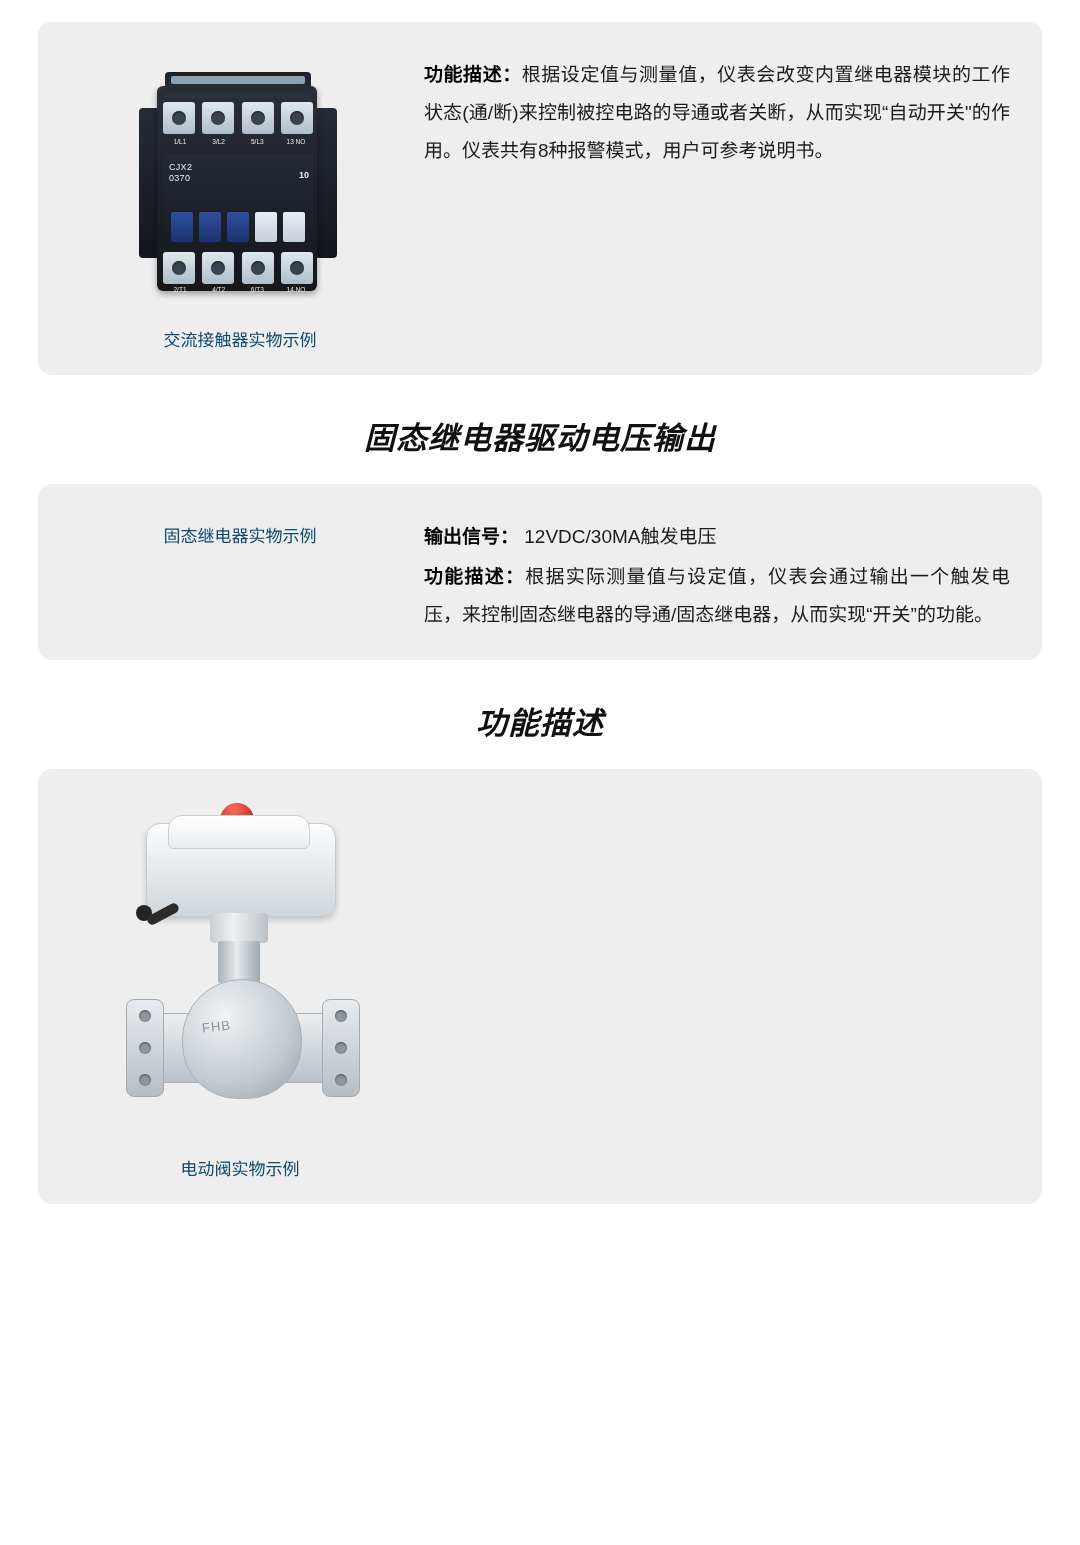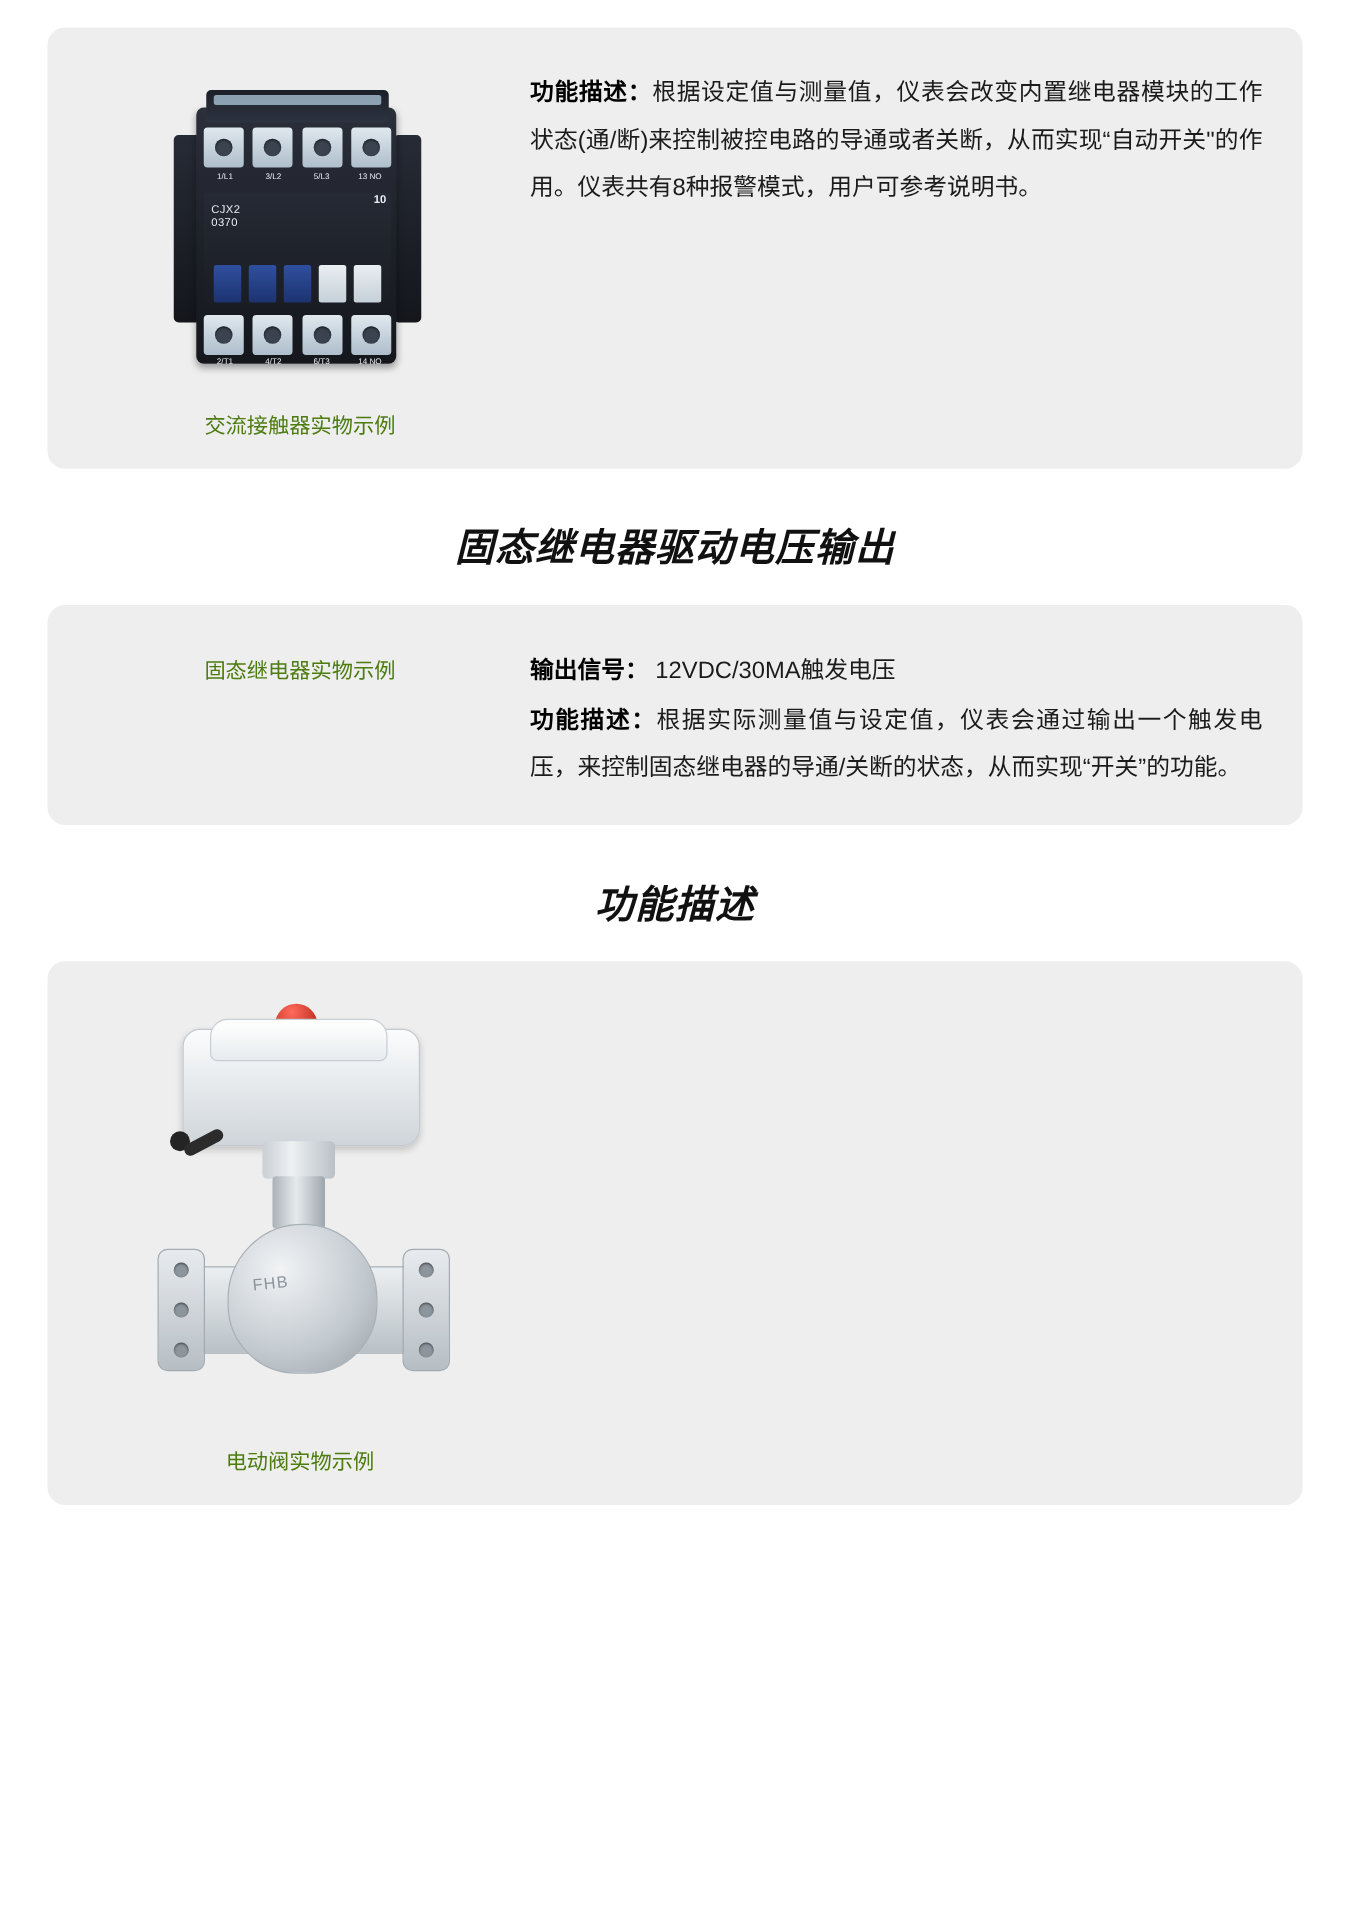--- a/index.html
+++ b/index.html
@@ -46,21 +46,21 @@
   .card-media {
     width: 352px;
     flex: 0 0 352px;
     display: flex;
     flex-direction: column;
     align-items: center;
     justify-content: flex-start;
   }
   .card-caption {
     font-size: 17px;
-    color: #4d7c0f;
+    color: #0c4a6e;
     margin-top: 14px;
     text-align: center;
   }
   .card-body {
     flex: 1 1 auto;
     padding-left: 8px;
     padding-top: 10px;
     padding-right: 6px;
   }
   .para {
@@ -186,21 +186,21 @@
     left: 34px;
     top: 100px;
     font-size: 9px;
     color: #e8eef3;
     line-height: 11px;
     letter-spacing: .3px;
   }
   .ct-print-right {
     position: absolute;
     right: 36px;
-    top: 92px;
+    top: 108px;
     font-size: 9px;
     color: #e8eef3;
     font-weight: bold;
   }
   .ct-wing-l, .ct-wing-r {
     position: absolute;
     top: 46px;
     width: 22px;
     height: 150px;
     background: linear-gradient(180deg,#262b35,#14161c);
@@ -483,21 +483,21 @@
   <div class="card">
     <div class="card-media">
       <div class="card-caption">固态继电器实物示例</div>
     </div>
 
     <div class="card-body">
       <p class="para">
         <span class="lbl">输出信号：</span><span> 12VDC/30MA触发电压</span>
       </p>
       <p class="para">
-        <span class="lbl">功能描述：</span><span>根据实际测量值与设定值，仪表会通过输出一个触发电压，来控制固态继电器的导通/关断的状态，从而实现“开关”的功能。</span>
+        <span class="lbl">功能描述：</span><span>根据实际测量值与设定值，仪表会通过输出一个触发电压，来控制固态继电器的导通/固态继电器，从而实现“开关”的功能。</span>
       </p>
     </div>
   </div>
 
   <h2 class="section-title">功能描述</h2>
 
   <div class="card">
     <div class="card-media">
       <div class="valve">
         <div class="v-dome"></div>

